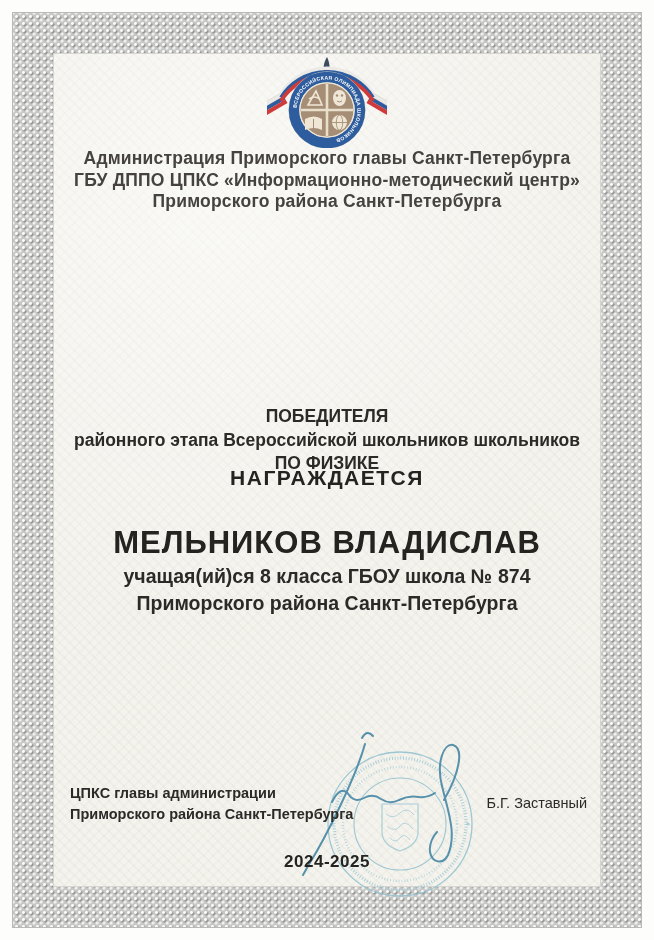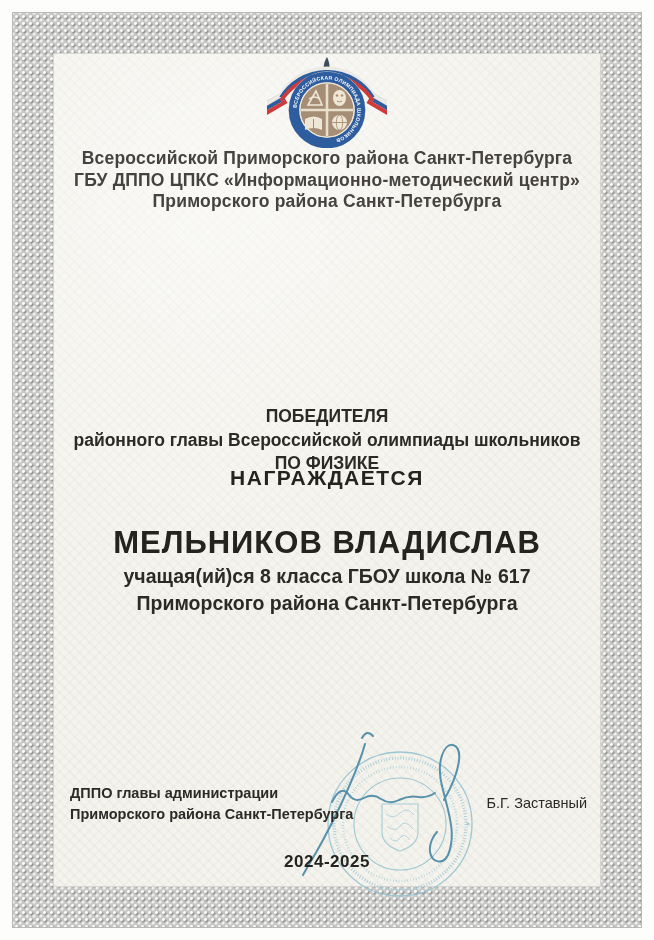--- a/index.html
+++ b/index.html
@@ -103,37 +103,37 @@
           </g>
           <g>
             <circle cx="72.5" cy="66.5" r="7.5" fill="#efe6d6"></circle>
             <ellipse cx="72.5" cy="66.5" rx="3.2" ry="7.5" fill="none" stroke="#a68e76" stroke-width="0.9"></ellipse>
             <line x1="65" y1="66.5" x2="80" y2="66.5" stroke="#a68e76" stroke-width="0.9"></line>
           </g>
         </svg>
       </div>
 
       <div class="abs issuer">
-        <div>Всероссийской Приморского района Санкт-Петербурга</div>
+        <div>Администрация Приморского главы Санкт-Петербурга</div>
         <div>ГБУ ДППО ЦПКС «Информационно-методический центр»</div>
         <div>Приморского района Санкт-Петербурга</div>
       </div>
 
 
       <div class="abs award">
         <div>ПОБЕДИТЕЛЯ</div>
-        <div>районного главы Всероссийской олимпиады школьников</div>
+        <div>районного этапа Всероссийской школьников школьников</div>
         <div>ПО ФИЗИКЕ</div>
       </div>
 
       <div class="abs awarded">НАГРАЖДАЕТСЯ</div>
 
       <div class="abs name">МЕЛЬНИКОВ ВЛАДИСЛАВ</div>
       <div class="abs student">
-        <div>учащая(ий)ся 8 класса ГБОУ школа № 617</div>
+        <div>учащая(ий)ся 8 класса ГБОУ школа № 874</div>
         <div>Приморского района Санкт-Петербурга</div>
       </div>
 
       <div class="seal-wrap">
         <svg width="260" height="210" viewBox="0 0 260 210" xmlns="http://www.w3.org/2000/svg">
           <g opacity="0.85">
             <circle cx="116" cy="110" r="72" fill="none" stroke="#8fc0cf" stroke-width="1.3"></circle>
             <circle cx="116" cy="110" r="66" fill="none" stroke="#9cc8d4" stroke-width="3.2" stroke-dasharray="0.9,1.9"></circle>
             <circle cx="116" cy="110" r="57" fill="none" stroke="#a9d0da" stroke-width="2.4" stroke-dasharray="0.8,2.1"></circle>
             <circle cx="116" cy="110" r="46" fill="none" stroke="#8fc0cf" stroke-width="1.1"></circle>
@@ -145,21 +145,21 @@
           <g fill="none" stroke="#4f8ca8" stroke-width="2" stroke-linecap="round" opacity="0.95">
             <path d="M81,30 C72,62 44,120 24,152 L19,161"></path>
             <path d="M78,24 q5,-9 11,-2"></path>
             <path d="M48,88 q9,-18 17,-7 q6,8 15,3 q9,-5 17,1 q9,6 18,1 q10,-5 20,-3 q8,1 16,-4"></path>
             <path d="M160,86 C176,58 180,34 169,31 C160,29 152,48 158,72 C164,97 173,120 164,141 C159,151 148,149 146,138 C145,130 149,122 153,118"></path>
           </g>
         </svg>
       </div>
 
       <div class="signer-role">
-        <div>ДППО главы администрации</div>
+        <div>ЦПКС главы администрации</div>
         <div>Приморского района Санкт-Петербурга</div>
       </div>
       <div class="signer-name">Б.Г. Заставный</div>
 
       <div class="abs date">2024-2025</div>
 
     </div>
   </div>
 </div>
 

